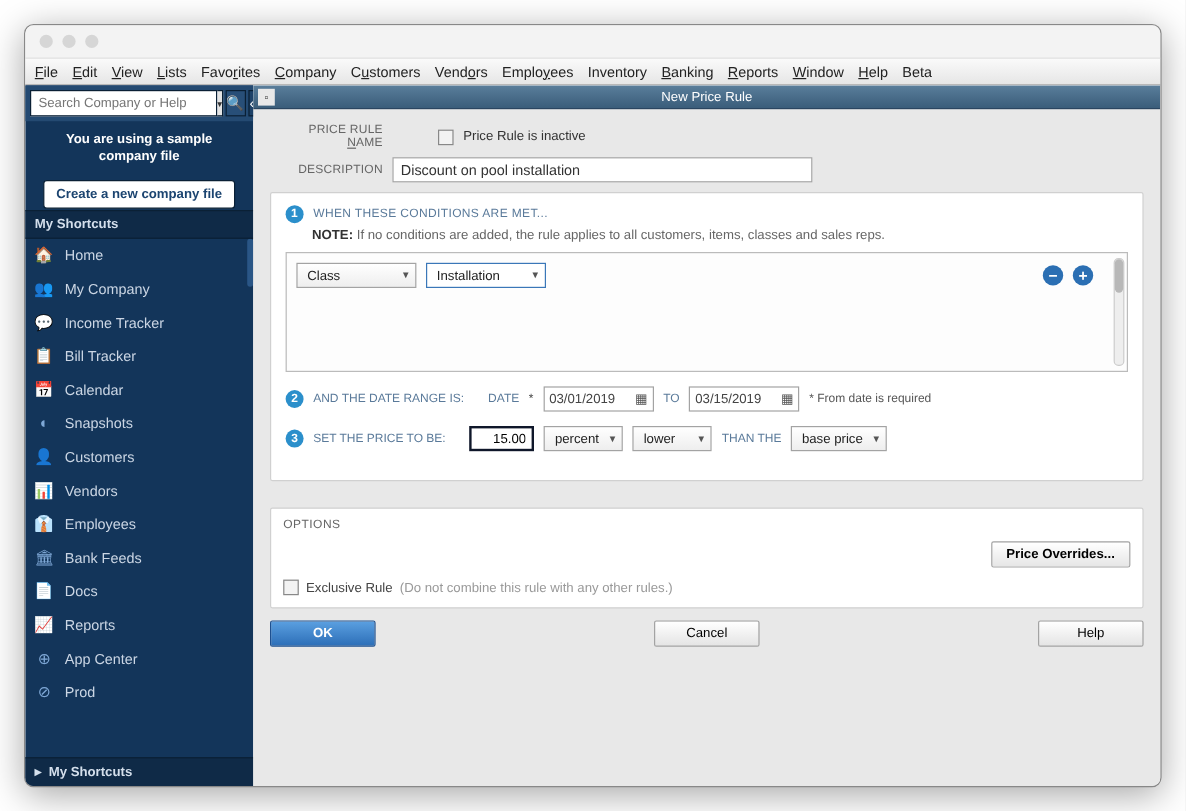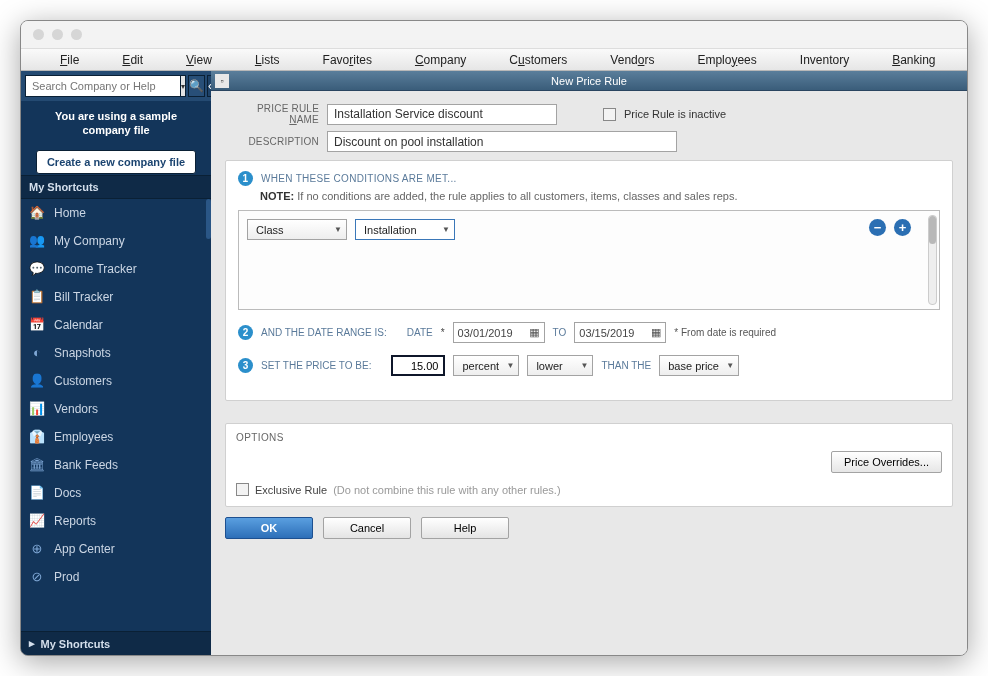--- a/index.html
+++ b/index.html
@@ -7,21 +7,21 @@
   .window {
     width: 948px; height: 636px; margin: 0 auto;
     border: 1px solid #888; border-radius: 8px;
     box-shadow: 0 6px 30px rgba(0,0,0,0.35);
     overflow: hidden; background: #eee;
     display: flex; flex-direction: column;
   }
   .titlebar { height: 28px; background: #f3f3f3; border-bottom: 1px solid #ddd; display:flex; align-items:center; padding-left:12px; gap:8px;}
   .traffic { width:11px; height:11px; border-radius:50%; background:#d6d6d6; }
   .menubar { height: 22px; background: linear-gradient(#fafafa,#e6e6e6); border-bottom:1px solid #b8b8b8; display:flex; align-items:center; padding:0 8px; font-size:12px; color:#222; gap:12px;}
-  .menubar span { cursor:default;margin-left:31px; }
+  .menubar span { cursor:default; }
   .menubar span u { text-decoration: underline; }
   .body { flex:1; display:flex; overflow:hidden; }
   .sidebar { width:190px; background:#13355a; color:#cbd6e4; display:flex; flex-direction:column; font-size:12px;}
   .search-row { display:flex; padding:4px; gap:0; background:#244a72;}
   .search-input { flex:1; height:22px; border:1px solid #0a2035; background:#fff; font-size:11px; padding:0 6px; color:#333;}
   .search-dd { width:14px; background:#e4e4e4; border:1px solid #0a2035; border-left:none; display:flex; align-items:center; justify-content:center; font-size:8px; color:#333;}
   .search-btn { width:24px; background:#284f78; border:1px solid #0a2035; display:flex; align-items:center; justify-content:center; color:#fff; margin-left:2px;}
   .collapse-btn { width:18px; background:#1e4268; border:1px solid #0a2035; display:flex; align-items:center; justify-content:center; color:#fff; margin-left:2px;}
   .notice { padding:8px 10px; text-align:center; font-size:11px; color:#fff; font-weight:bold; line-height:1.3;}
   .create-btn { display:block; margin:4px auto 1px; background:#fff; color:#1b4470; border:1px solid #0a2035; border-radius:3px; font-size:11px; font-weight:bold; padding:5px 10px; cursor:pointer;}
@@ -54,24 +54,24 @@
   .round-btn { width:17px; height:17px; border-radius:50%; color:#fff; font-size:13px; font-weight:bold; display:inline-flex; align-items:center; justify-content:center; cursor:pointer;}
   .minus { background:#2b6fb3;}
   .plus { background:#2b6fb3;}
   .condbox-scroll { position:absolute; right:2px; top:4px; bottom:4px; width:9px; background:#eee; border:1px solid #ccc; border-radius:4px;}
   .condbox-thumb { position:absolute; top:0; left:0; right:0; height:28px; background:#b8b8b8; border-radius:4px;}
   .row2 { display:flex; align-items:center; gap:8px; margin:12px 0;}
   .date-input { width:92px; height:21px; border:1px solid #a3a3a3; background:#fff; padding:0 4px; font-size:11px; display:flex; align-items:center; justify-content:space-between;}
   .cal-icon { font-size:11px; color:#555;}
   .amt-input { width:54px; height:21px; border:2px solid #0f172a; background:#fff; text-align:right; padding:0 5px; font-size:11px;}
   .options-hdr { font-size:10px; color:#666; letter-spacing:0.4px; padding:8px 10px 0;}
-  .override-btn { height:22px; border:1px solid #a3a3a3; background:linear-gradient(#fff,#e6e6e6); font-size:11px; padding:0 12px; border-radius:2px; cursor:pointer;}
+  .override-btn { height:22px; border:1px solid #a3a3a3; background:linear-gradient(#fff,#e6e6e6); font-size:11px; padding:0 12px; border-radius:2px; cursor:pointer;font-weight:bold;}
   .excl-row { display:flex; align-items:center; gap:6px; padding:10px; font-size:11px;}
   .excl-hint { color:#999;}
-  .btnrow { display:flex; justify-content:flex-start; gap:10px; margin:10px 0 20px;}
+  .btnrow { display:flex; justify-content:space-between; gap:10px; margin:10px 0 20px;}
   .btn { width:88px; height:22px; border:1px solid #a3a3a3; background:linear-gradient(#fff,#e4e4e4); font-size:11px; border-radius:2px; cursor:pointer;}
   .btn.primary { background:linear-gradient(#5a9fe0,#2d6fb8); color:#fff; border:1px solid #1d5090; font-weight:bold;}
   .small-label { font-size:10px; color:#5a7a9a;}
   .req-note { font-size:10px; color:#555;}
   .req-note::before { content:"* "; }
 </style>
 </head>
 <body>
 
 <div class="window">
@@ -181,38 +181,37 @@
     </div>
 
     <div class="main">
       <div class="modal-hdr">
         <div class="modal-expand">▫</div>
         <span>New Price Rule</span>
       </div>
       <div class="modal-body">
         <div class="field-row">
           <div class="field-label"><span>PRICE RULE </span><span class="ul">N</span><span>AME</span></div>
-          <input class="text-input" style="width: 230px;" value="Installation Service discount">
           <div style="width:30px"></div>
           <span class="chk"></span>
           <span class="inactive-lbl">Price Rule is inactive</span>
         </div>
         <div class="field-row">
           <div class="field-label">DESCRIPTION</div>
           <input class="text-input" style="width: 350px;" value="Discount on pool installation">
         </div>
 
         <div class="panel">
           <div class="step-hdr">
             <div class="step-circle">1</div>
             <span>WHEN THESE CONDITIONS ARE MET...</span>
           </div>
           <div class="note"><b>NOTE:</b><span> If no conditions are added, the rule applies to all customers, items, classes and sales reps.</span></div>
           <div class="condbox">
-            <div style="display:flex; gap:8px;">
+            <div style="display:flex; align-items:center; gap:8px;">
               <div class="dd" style="width:100px">
                   <span>Class</span>
                   <span class="arr">▼</span>
                 </div>
               <div class="dd sel" style="width:100px">
                   <span>Installation</span>
                   <span class="arr">▼</span>
                 </div>
               <div style="flex:1"></div>
               <div class="round-btn minus">−</div>

